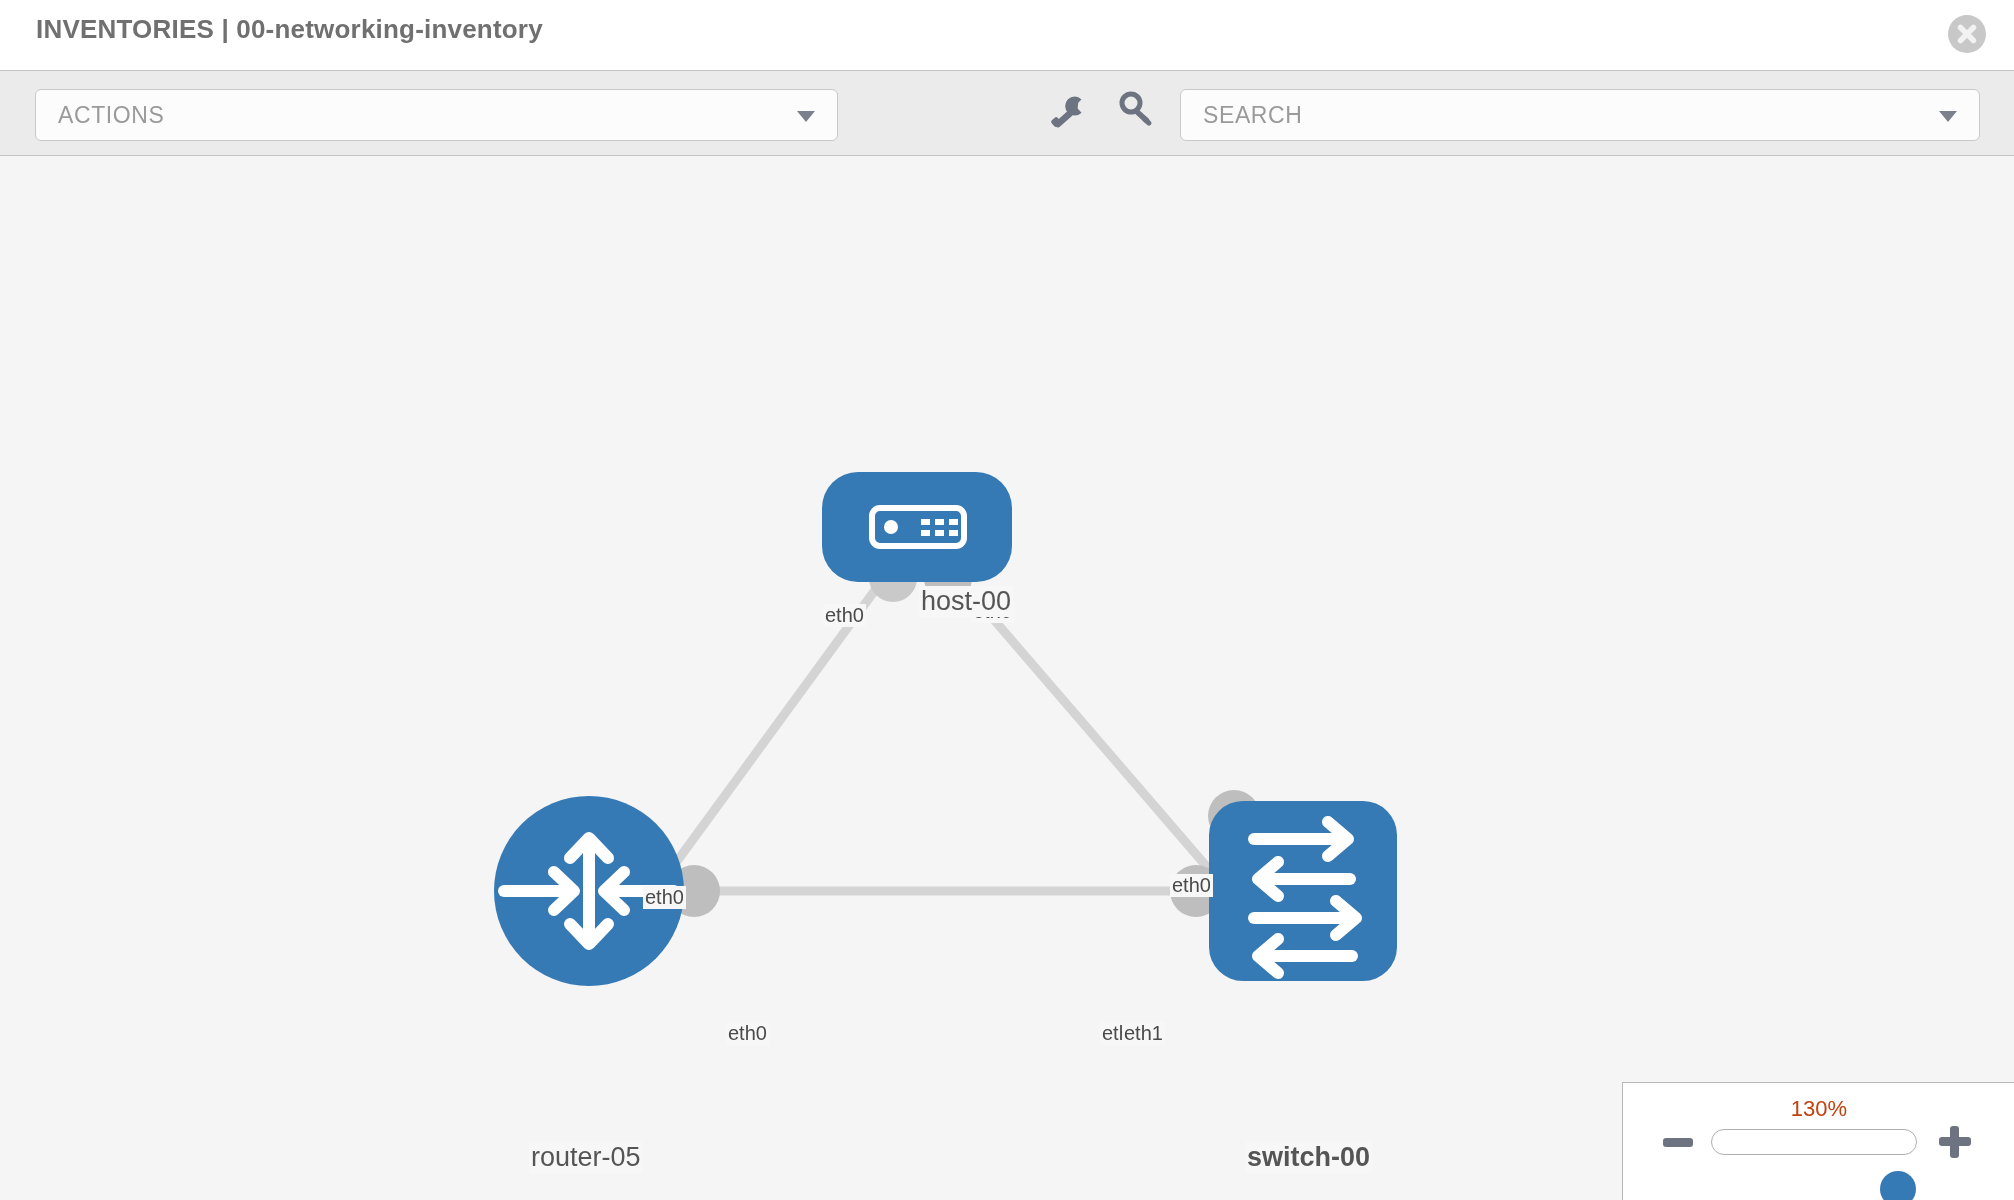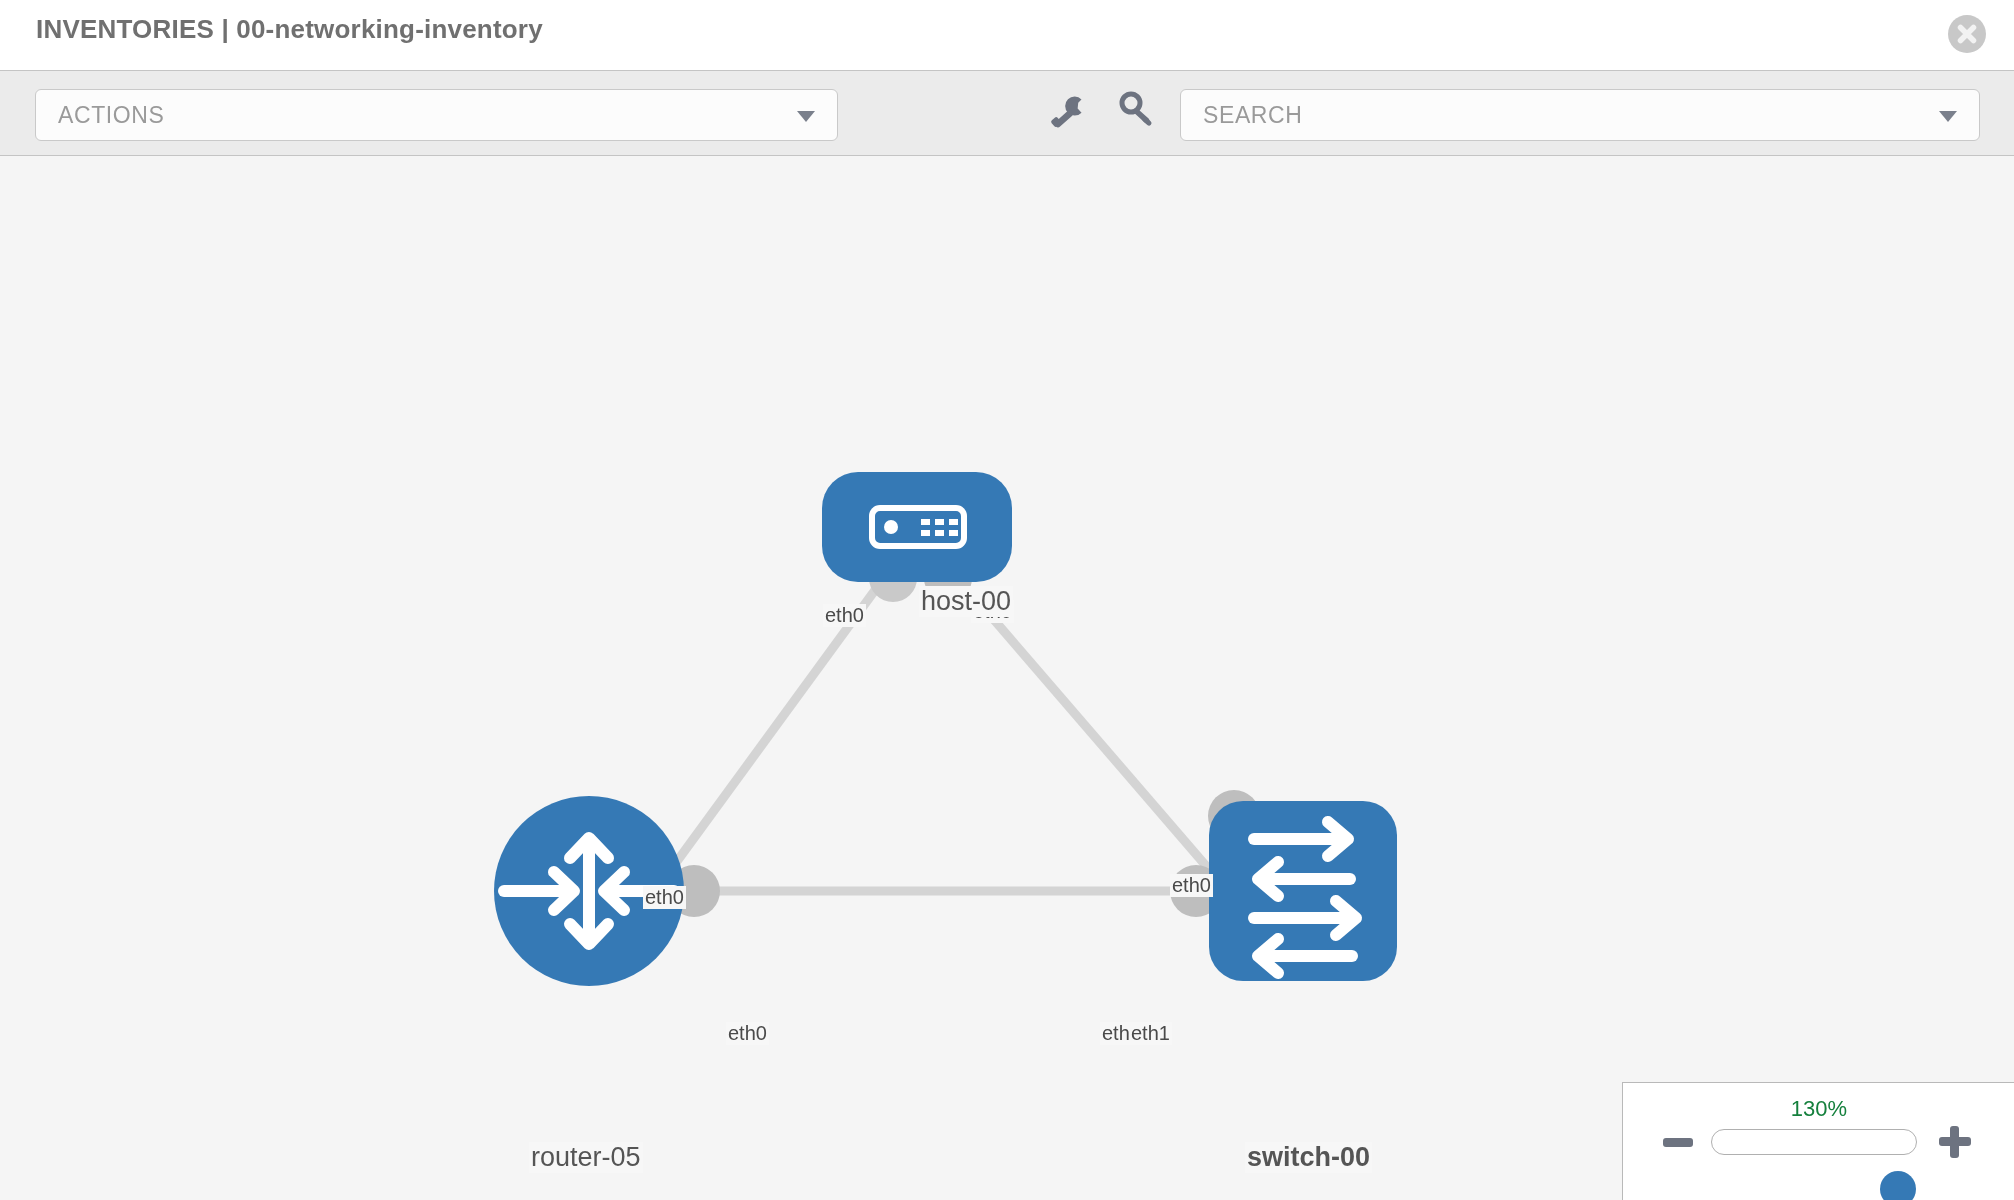--- a/index.html
+++ b/index.html
@@ -104,21 +104,21 @@
   #zoom-panel {
     position: absolute; left: 1622px; top: 1082px;
     width: 392px; height: 118px;
     background: #ffffff;
     border-top: 1px solid #b9b9b9;
     border-left: 1px solid #b9b9b9;
   }
   #zoom-level {
     position: absolute; left: 0; top: 13px; width: 392px;
     text-align: center;
-    font-size: 22px; color: #15803d;
+    font-size: 22px; color: #c2410c;
   }
   #zoom-out-btn {
     position: absolute; left: 40px; top: 55px;
     width: 30px; height: 9px; border-radius: 3px;
     background: #6d7380; cursor: pointer;
   }
   #zoom-slider-track {
     position: absolute; left: 88px; top: 46px;
     width: 206px; height: 26px;
     border: 1px solid #b0b0b0; border-radius: 13px;
@@ -253,21 +253,21 @@
         </g>
       </g>
     </svg>
 
     <div class="iface-label" style="left:823px;  top:448px;">eth0</div>
     <div class="iface-label" style="left:971px;  top:444px;">eth0</div>
     <div class="iface-label" style="left:643px;  top:730px;">eth0</div>
     <div class="iface-label" style="left:1170px; top:718px;">eth0</div>
     <div class="iface-label" style="left:726px;  top:866px;">eth0</div>
     <div class="iface-label" style="left:1100px; top:866px;">eth0</div>
-    <div class="iface-label" style="left:1122px; top:866px;margin-left:7px;">eth1</div>
+    <div class="iface-label" style="left:1122px; top:866px;">eth1</div>
 
     <div class="node-label" style="left:871px;  top:430px;margin-left:48px;">host-00</div>
     <div class="node-label" style="left:529px;  top:986px;">router-05</div>
     <div class="node-label" style="left:1245px; top:986px;font-weight:bold;">switch-00</div>
   </div>
 
   <div id="zoom-panel">
     <div id="zoom-level">130%</div>
     <div id="zoom-out-btn"></div>
     <div id="zoom-slider-track">

